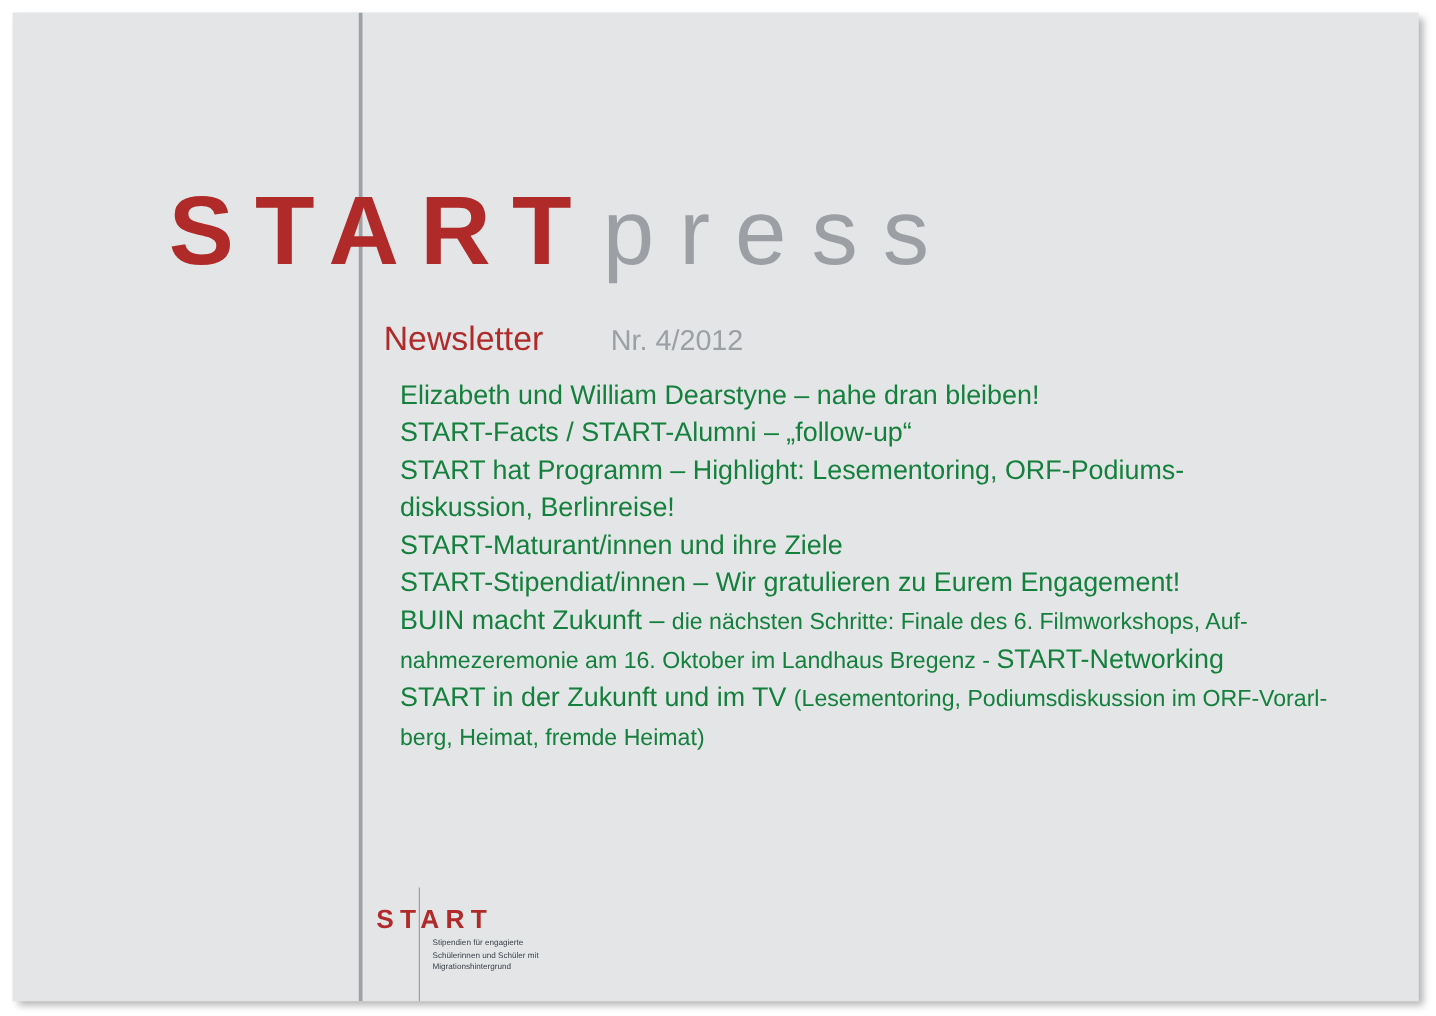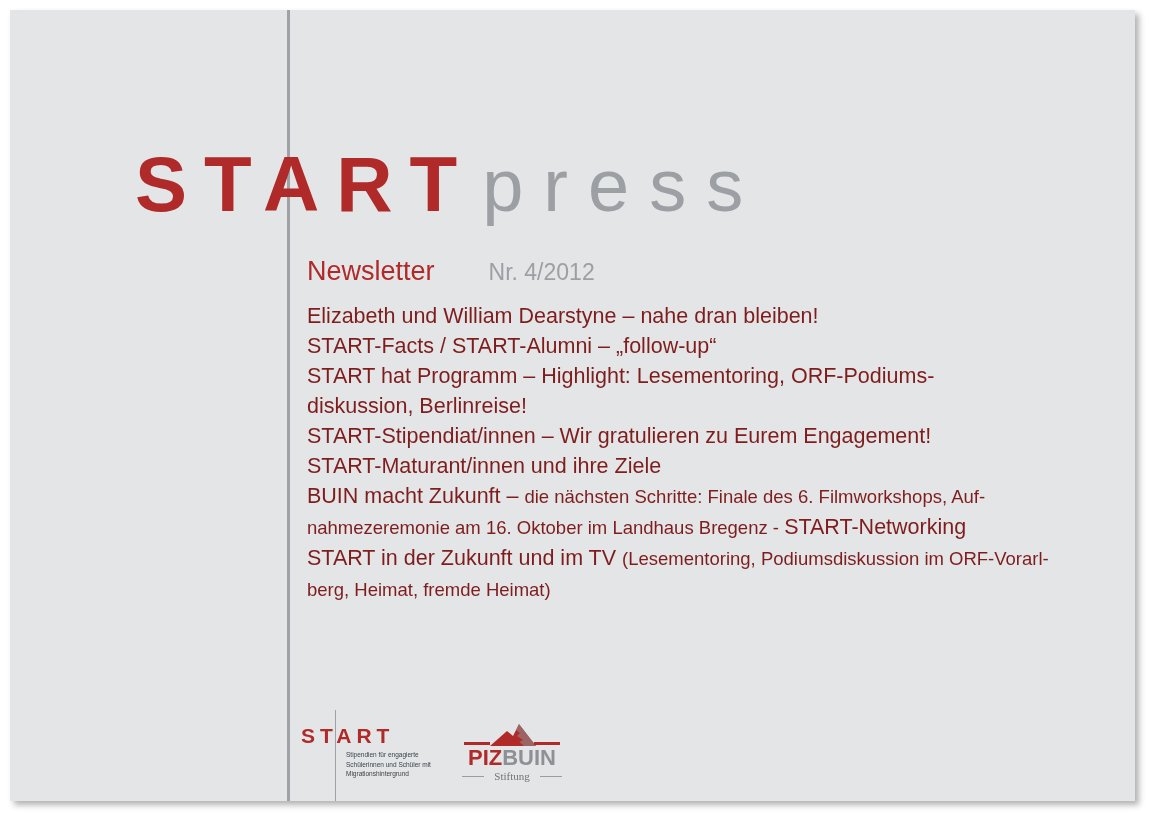--- a/index.html
+++ b/index.html
@@ -83,24 +83,24 @@
   .nl-issue {
     font-family: "Liberation Sans", sans-serif;
     font-size: 23px;
     color: #9ca0a4;
     margin-left: 54px;
   }
 
   
   .contents {
     position: absolute;
-    left: 297px;
+    left: 310px;
     top: 291px;
     width: 768px;
-    color: #7f1d1d;
+    color: #15803d;
     font-family: "Liberation Sans", sans-serif;
   }
   .contents p {
     margin: 0;
     font-size: 21.5px;
     line-height: 30px;
     text-indent: 0;
   }
   .contents p .sm {
     font-size: 18.5px;
@@ -231,40 +231,28 @@
 
   <div class="nl-row">
     <span class="nl-title">Newsletter</span><span class="nl-issue">Nr. 4/2012</span>
   </div>
 
   <div class="contents">
     <p>Elizabeth und William Dearstyne – nahe dran bleiben!</p>
     <p>START-Facts / START-Alumni – „follow-up“</p>
     <p>START hat Programm – Highlight: Lesementoring, ORF-Podiums-</p>
     <p>diskussion, Berlinreise!</p>
+    <p>START-Maturant/innen und ihre Ziele</p>
     <p>START-Stipendiat/innen – Wir gratulieren zu Eurem Engagement!</p>
-    <p>START-Maturant/innen und ihre Ziele</p>
     <p><span>BUIN macht Zukunft – </span><span class="sm">die nächsten Schritte: Finale des 6. Filmworkshops, Auf-</span></p>
     <p><span class="sm">nahmezeremonie am 16. Oktober im Landhaus Bregenz - </span><span>START-Networking</span></p>
     <p><span>START in der Zukunft und im TV </span><span class="sm">(Lesementoring, Podiumsdiskussion im ORF-Vorarl-</span></p>
     <p><span class="sm">berg, Heimat, fremde Heimat)</span></p>
   </div>
 
 
   <div class="logo-start">
     <div class="ls-word">START</div>
     <div class="ls-tag">Stipendien für engagierte Schülerinnen und Schüler mit Migrationshintergrund</div>
   </div>
 
-  <div class="logo-piz">
-    <svg class="piz-peak" viewBox="0 0 46 22">
-      <path d="M0 22 L17 7 L23 12 L29 0 L46 22 Z" fill="#b02a2a"></path>
-      <path d="M29 0 L26 6 L30 9 L27 12 L33 16 L29.5 18 L34 22 L46 22 Z" fill="#8d9196" opacity="0.55"></path>
-    </svg>
-    <div class="piz-rule-l"></div>
-    <div class="piz-rule-r"></div>
-    <div class="piz-word"><span class="pz">PIZ</span><span class="bn">BUIN</span></div>
-    <div class="piz-sub-l"></div>
-    <div class="piz-sub-r"></div>
-    <div class="piz-sub">Stiftung</div>
-  </div>
 
 </div>
 
 </body></html>

